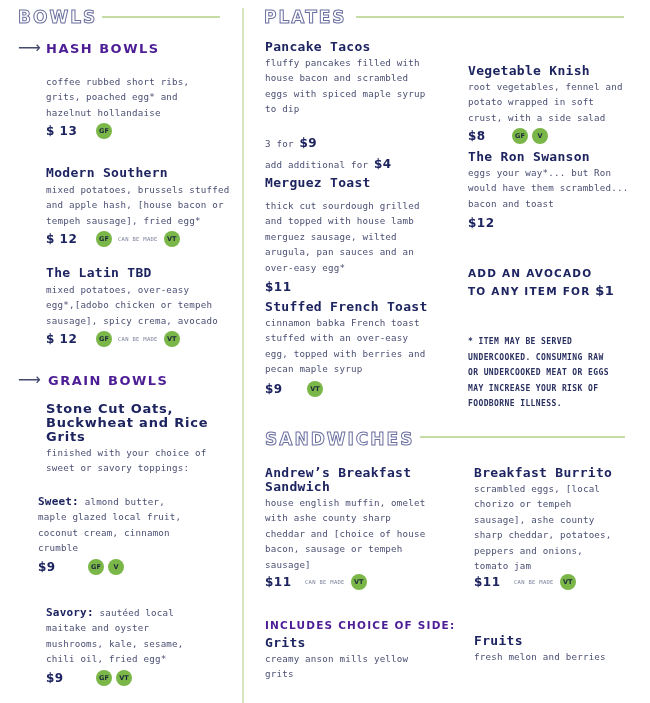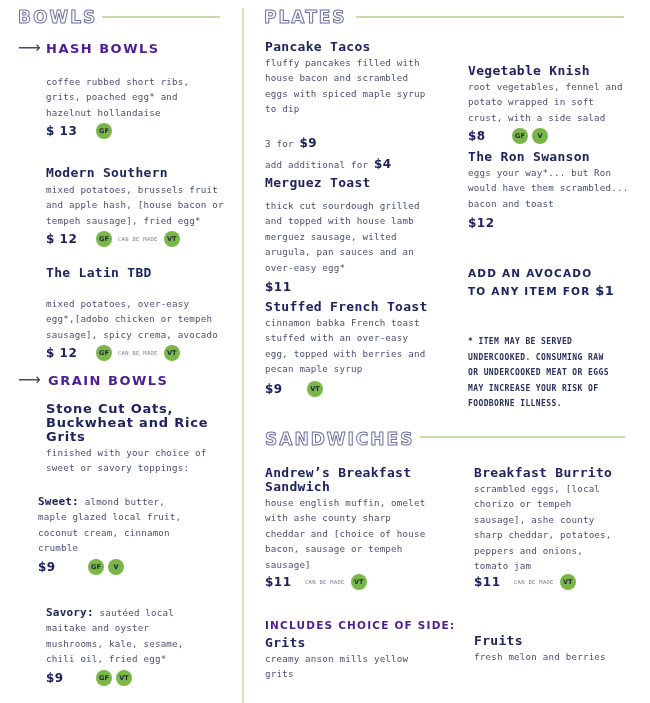--- a/index.html
+++ b/index.html
@@ -72,35 +72,35 @@
   </div>
   <div class="row" style="margin-top:3px;">
     <span class="price" style="width:46px;">$ 13</span>
     <span class="badge">GF</span>
   </div>
 </div>
 
 <div class="abs" style="left:46px; top:166px; width:194px;">
   <div class="item-name">Modern Southern</div>
   <div class="desc" style="margin-top:2px;">
-    <div>mixed potatoes, brussels fruit</div>
+    <div>mixed potatoes, brussels stuffed</div>
     <div>and apple hash, [house bacon or</div>
     <div>tempeh sausage], fried egg*</div>
   </div>
   <div class="row" style="margin-top:3px;">
     <span class="price" style="width:46px;">$ 12</span>
     <span class="badge">GF</span>
     <span class="can-be-made">CAN BE MADE</span>
     <span class="badge">VT</span>
   </div>
 </div>
 
 <div class="abs" style="left:46px; top:266px; width:194px;">
   <div class="item-name">The Latin TBD</div>
-  <div class="desc" style="margin-top:16px;">
+  <div class="desc" style="margin-top:2px;">
     <div>mixed potatoes, over-easy</div>
     <div>egg*,[adobo chicken or tempeh</div>
     <div>sausage], spicy crema, avocado</div>
   </div>
   <div class="row" style="margin-top:3px;">
     <span class="price" style="width:46px;">$ 12</span>
     <span class="badge">GF</span>
     <span class="can-be-made">CAN BE MADE</span>
     <span class="badge">VT</span>
   </div>

